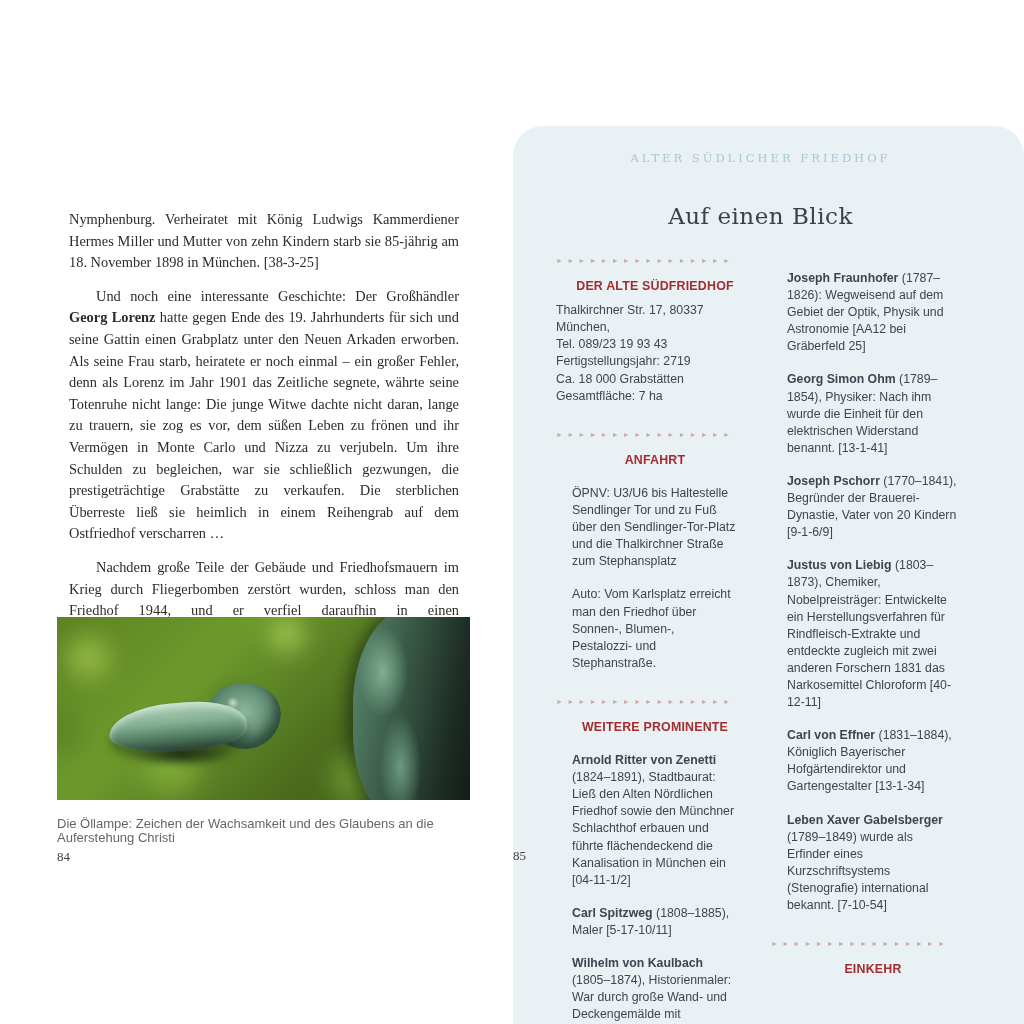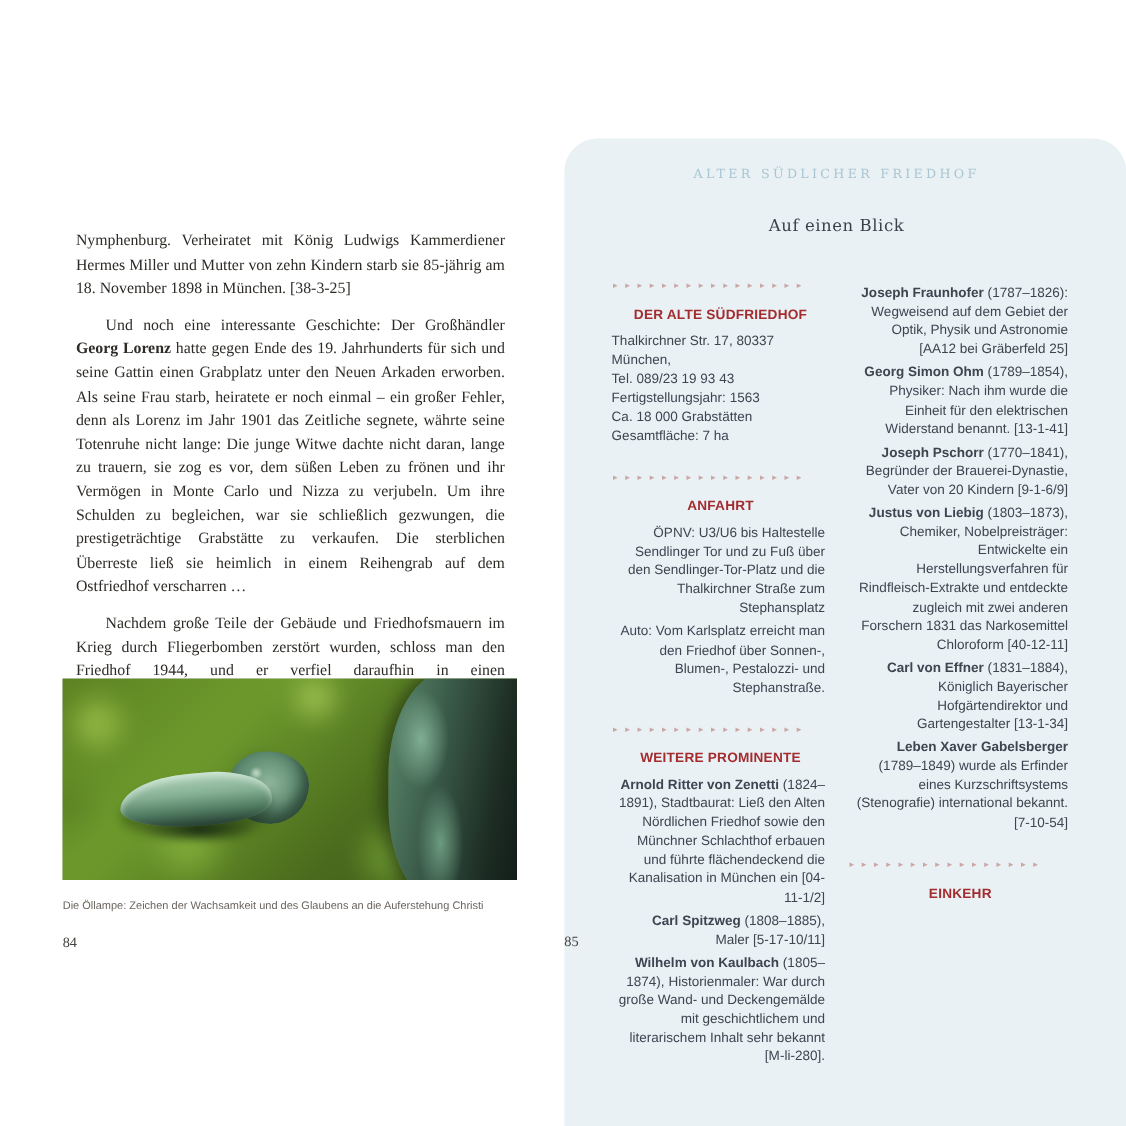--- a/index.html
+++ b/index.html
@@ -75,21 +75,21 @@
     transform:rotate(-5deg);
     box-shadow:0 8px 10px rgba(15,30,12,.35), inset 0 4px 6px rgba(235,248,238,.5);
   }
   .lamp-shadow{
     position:absolute;left:70px;top:124px;width:110px;height:26px;
     background:radial-gradient(ellipse at center,#1b2e14 0%, rgba(27,46,20,0) 70%);
     filter:blur(3px);
   }
   .caption{
     position:absolute;left:57px;top:817px;width:413px;
-    font-size:10px;line-height:14px;color:#6b655f;
+    font-size:13px;line-height:14px;color:#6b655f;
   }
   .pagenum{
     font-family:"Liberation Serif", serif;
     font-size:13px;color:#44423f;text-align:left;
   }
   .pagenum.left{position:absolute;left:57px;top:849px;width:413px;}
 
   
   .panel{
     position:absolute;left:513px;top:126px;width:511px;height:956px;
@@ -100,41 +100,41 @@
     position:absolute;top:25px;left:0;right:16px;
     text-align:center;
     font-family:"DejaVu Serif", serif;
     font-size:11.5px;letter-spacing:3px;
     color:#a9c6d2;
   }
   .panel-title{
     position:absolute;top:58px;left:0;right:16px;
     text-align:center;
     font-family:"DejaVu Serif", serif;
-    font-size:15px;font-weight:500;
+    font-size:23px;font-weight:500;
     color:#39424a;letter-spacing:.5px;
   }
   .col{
     position:absolute;top:126px;
     font-size:12.3px;line-height:17.1px;color:#3d4550;
   }
   .col-left{left:43px;width:198px;}
   .col-right{left:258px;top:128px;width:204px;}
   .divider{
     font-size:7px;letter-spacing:4.2px;color:#cba7a4;
     margin:0 0 9px 0;white-space:nowrap;overflow:hidden;
   }
   .section{margin:0 0 21px 0;}
   .section h3{
     margin:0 0 7px 0;
     font-size:12.4px;font-weight:bold;
     color:#a32c2f;letter-spacing:.2px;text-align:center;
   }
   .section .line{margin:0;}
-  .section p{margin:4px;text-align:right;}
+  .section p{margin:16px;}
   .entry{margin:0;}
   .pagenum.right{position:absolute;top:722px;left:0;right:16px;}
 </style>
 </head>
 <body>
 
 <div class="spread">
 
   <div class="body-text">
     <p><span>Nymphenburg. Verheiratet mit König Ludwigs Kammerdiener Hermes Miller und Mutter von zehn Kindern starb sie 85-jährig am 18. November 1898 in München. [38-3-25]</span></p>
@@ -161,21 +161,21 @@
 
     <h2 class="panel-title">Auf einen Blick</h2>
 
     <div class="col col-left">
 
       <div class="section">
         <div class="divider">►►►►►►►►►►►►►►►►</div>
         <h3>DER ALTE SÜDFRIEDHOF</h3>
         <div class="line">Thalkirchner Str. 17, 80337 München,</div>
         <div class="line">Tel. 089/23 19 93 43</div>
-        <div class="line">Fertigstellungsjahr: 1563</div>
+        <div class="line">Fertigstellungsjahr: 2719</div>
         <div class="line">Ca. 18 000 Grabstätten</div>
         <div class="line">Gesamtfläche: 7 ha</div>
       </div>
 
       <div class="section">
         <div class="divider">►►►►►►►►►►►►►►►►</div>
         <h3>ANFAHRT</h3>
         <p>ÖPNV: U3/U6 bis Haltestelle Sendlinger Tor und zu Fuß über den Sendlinger-Tor-Platz und die Thalkirchner Straße zum Stephansplatz</p>
         <p>Auto: Vom Karlsplatz erreicht man den Friedhof über Sonnen-, Blumen-, Pestalozzi- und Stephanstraße.</p>
       </div>

